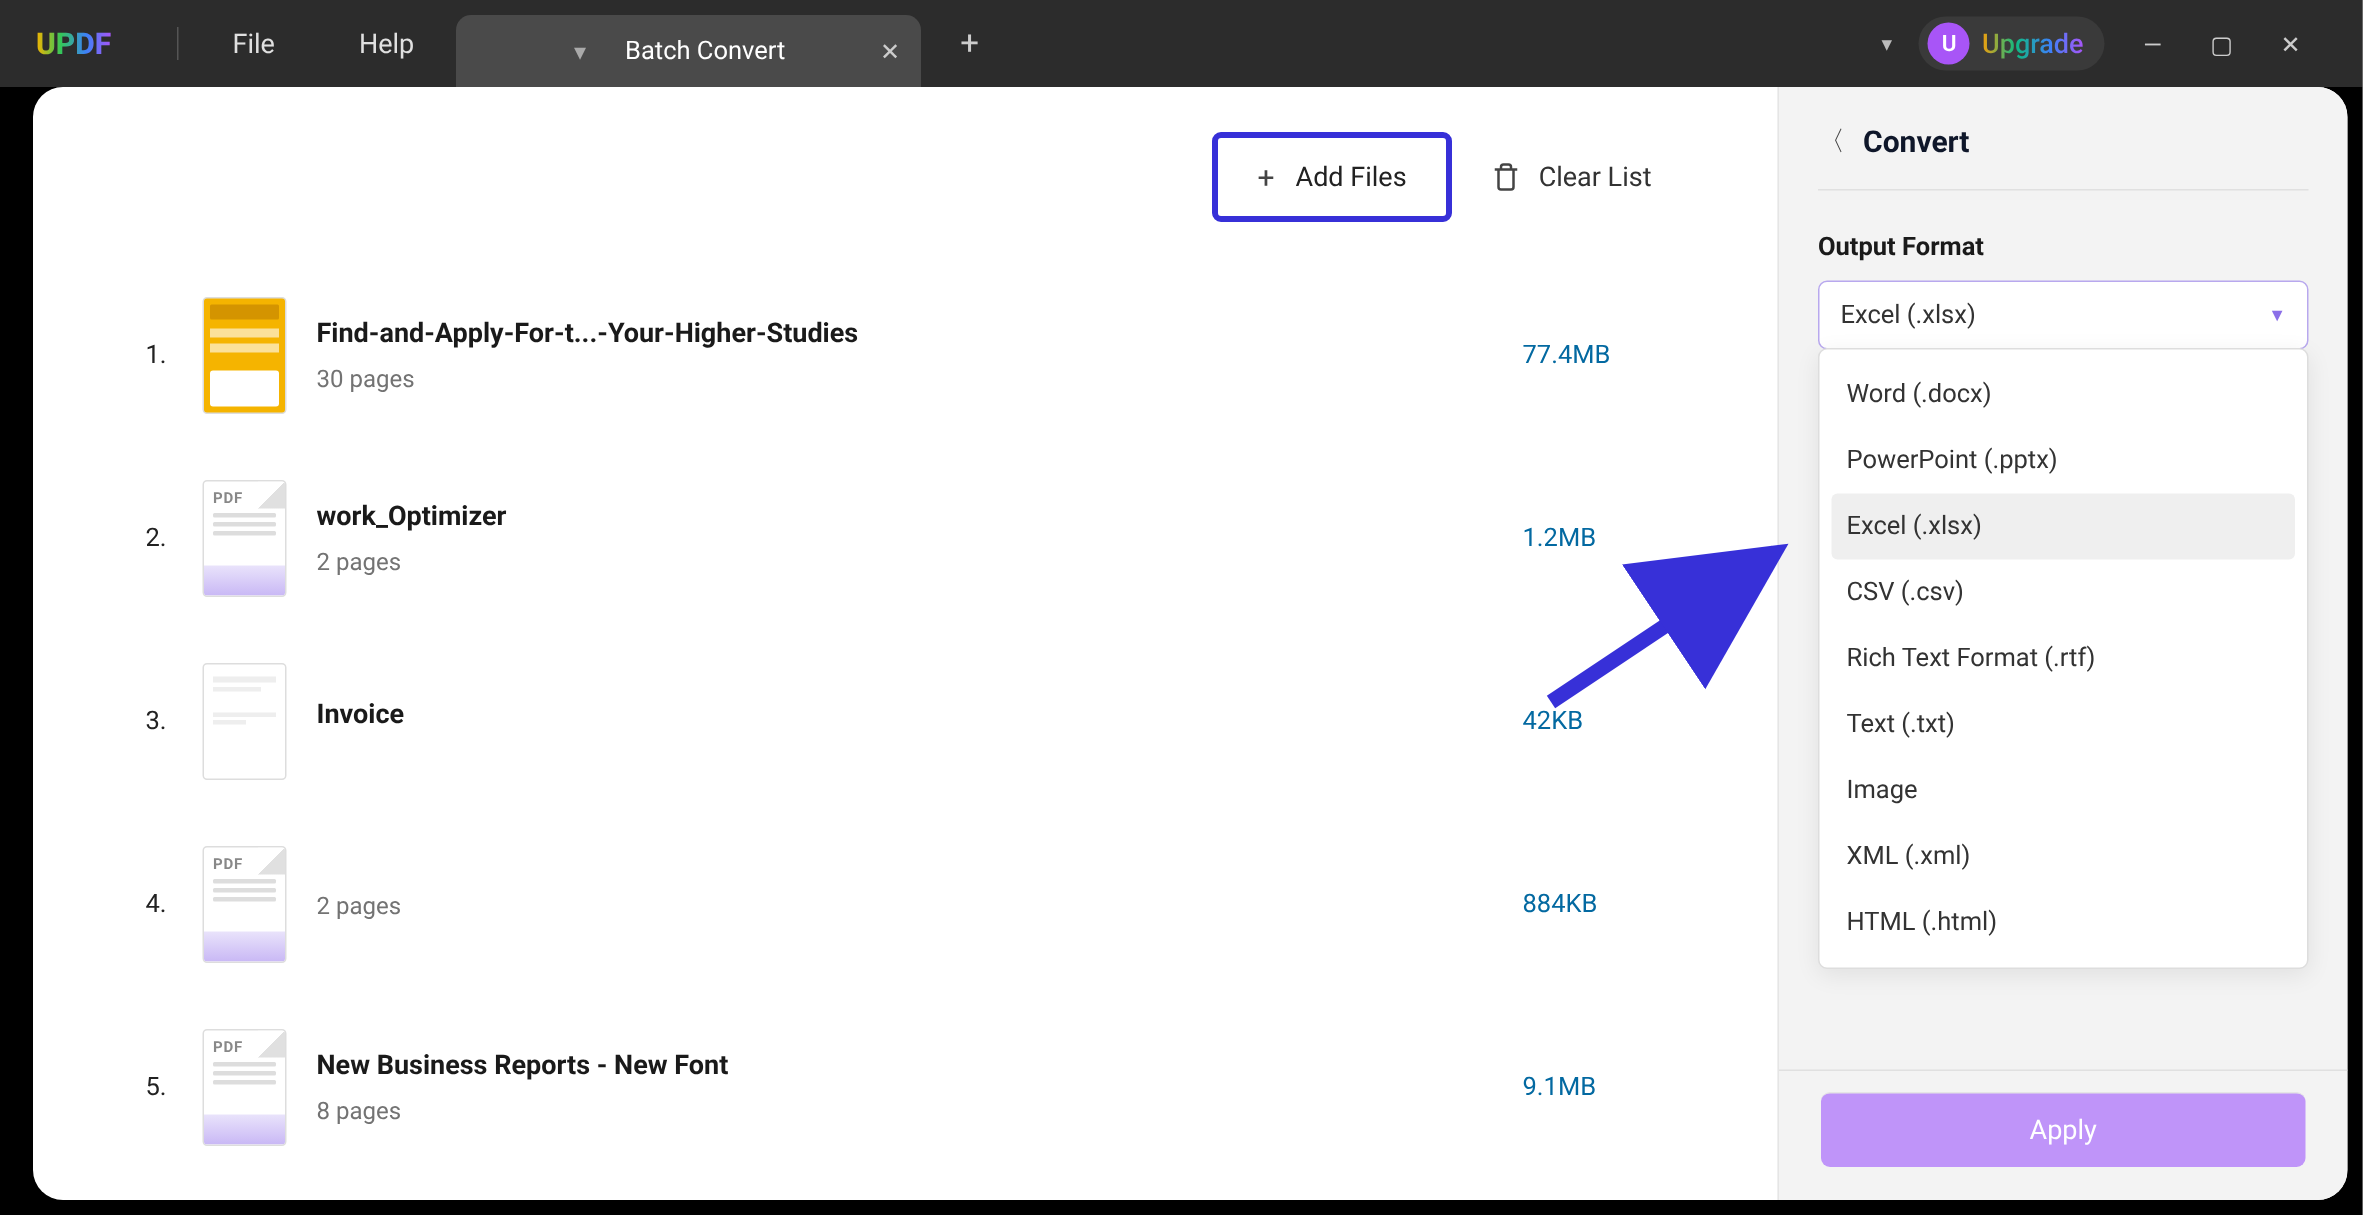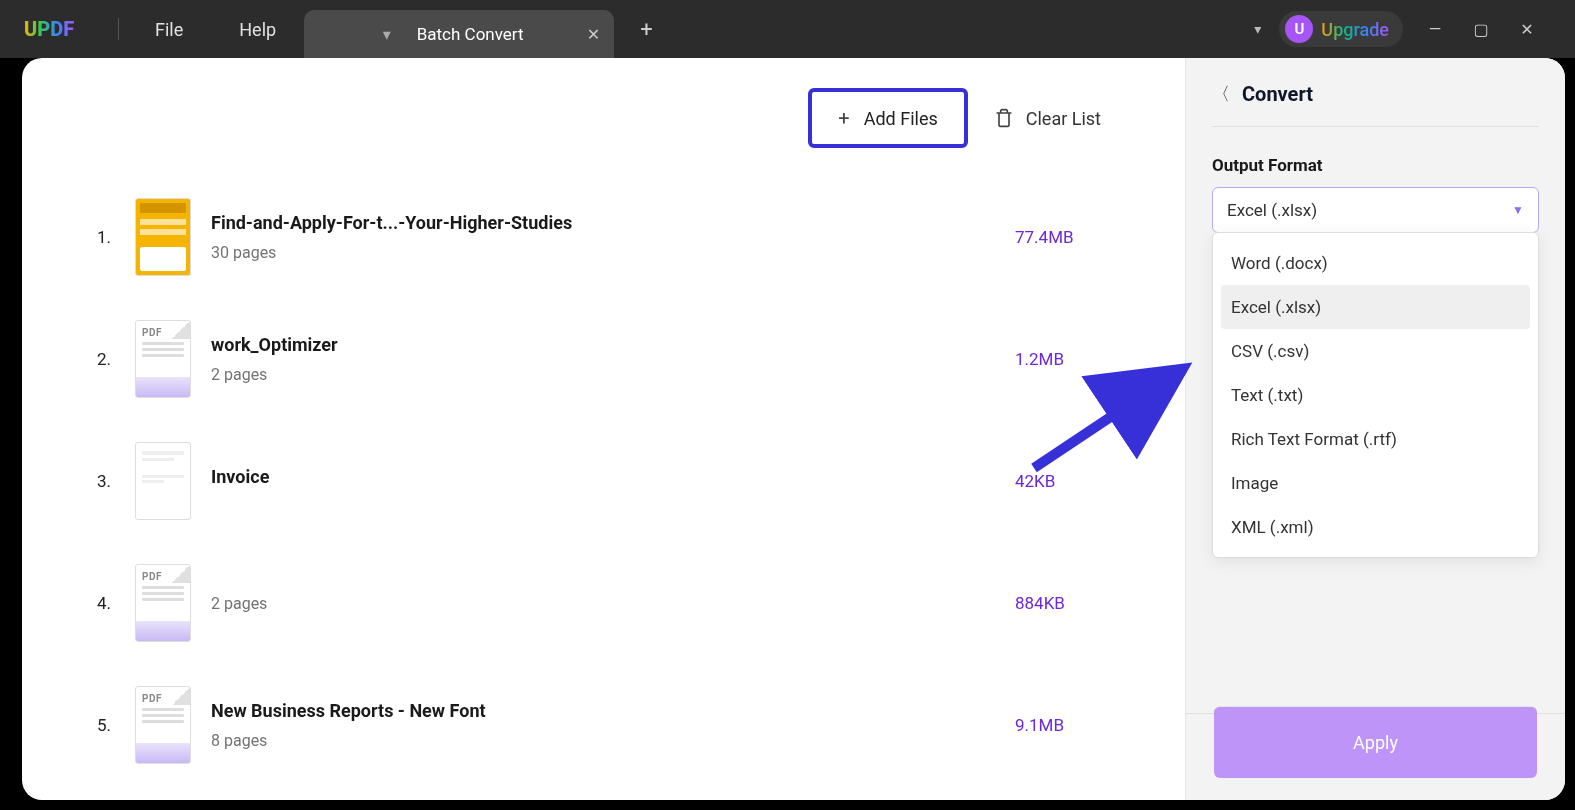--- a/index.html
+++ b/index.html
@@ -35,33 +35,33 @@
 .thumb { width:56px; height:78px; border:1px solid #ddd; border-radius:3px; background:#fff; display:flex; flex-direction:column; overflow:hidden; position:relative; }
 .thumb.yellow { background:#f5b400; }
 .thumb .pdf-corner { position:absolute; top:0; right:0; width:18px; height:18px; background:linear-gradient(135deg,#fff 50%,#e0e0e0 50%); }
 .thumb .pdf-label { font-size:10px; font-weight:700; color:#888; margin:6px 0 0 6px; letter-spacing:0.5px; }
 .thumb .lines { margin:4px 6px; }
 .thumb .lines div { height:3px; background:#ddd; margin-bottom:3px; border-radius:1px; }
 .thumb .purple-wave { height:20px; background:linear-gradient(180deg,#e9e3fb,#c9b8f5); margin-top:auto; }
 .file-info { margin-left:20px; flex:1; }
 .file-name { font-size:18px; font-weight:700; color:#1a1a1a; margin-bottom:10px; }
 .file-pages { font-size:16px; color:#737373; }
-.file-size { font-size:17px; color:#6d28d9; width:120px;margin-left:48px; }
+.file-size { font-size:17px; color:#0369a1; width:120px;margin-left:48px; }
 
 .side-panel { width:380px; background:#f3f3f3; padding:24px 26px; position:relative; border-left:1px solid #e5e5e5; }
 .side-header { display:flex; align-items:center; gap:12px; margin-bottom:28px; padding-bottom:20px; border-bottom:1px solid #e0e0e0; }
 .back-chevron { font-size:18px; color:#444; cursor:pointer; }
 .side-title { font-size:20px; font-weight:700; color:#0f172a; }
 .section-label { font-size:17px; font-weight:700; color:#1a1a1a; margin-bottom:12px; }
 .select-box { border:1px solid #b8a8ee; border-radius:6px; background:#fff; padding:12px 14px; display:flex; align-items:center; justify-content:space-between; font-size:17px; color:#333; cursor:pointer; }
 .select-caret { color:#8b6fe8; font-size:12px; }
 .dropdown { background:#fff; border:1px solid #ddd; border-radius:6px; margin-top:-1px; padding:8px; box-shadow:0 4px 16px rgba(0,0,0,0.08); }
 .dropdown-item { padding:12px 10px; font-size:17px; color:#333; border-radius:4px; cursor:pointer; }
 .dropdown-item.hover { background:#efefef; }
-.apply-btn { position:absolute; bottom:22px; left:28px; right:28px; background:#bf94f9; color:#fff; font-size:18px; padding:25px 0; text-align:center; border-radius:6px; cursor:pointer; border-top:1px solid #e5e5e5; }
+.apply-btn { position:absolute; bottom:22px; left:28px; right:28px; background:#bf94f9; color:#fff; font-size:18px; padding:14px 0; text-align:center; border-radius:6px; cursor:pointer; border-top:1px solid #e5e5e5; }
 .divider-above-apply { position:absolute; bottom:86px; left:0; right:0; height:1px; background:#e0e0e0; }
 
 .annotation-arrow { position:absolute; left: -158px; top: 296px; pointer-events:none; }
 
 </style>
 </head>
 <body>
 
 <div class="topbar">
   <div class="logo">
@@ -204,26 +204,28 @@
         <span class="back-chevron">〈</span>
         <span class="side-title">Convert</span>
       </div>
       <div class="section-label">Output Format</div>
       <div class="select-box">
         <span>Excel (.xlsx)</span>
         <span class="select-caret">▼</span>
       </div>
       <div class="dropdown" id="dropdown">
           <div class="dropdown-item">Word (.docx)</div>
+          <div class="dropdown-item">PowerPoint (.pptx)</div>
           <div class="dropdown-item hover">Excel (.xlsx)</div>
           <div class="dropdown-item">CSV (.csv)</div>
+          <div class="dropdown-item">Rich Text Format (.rtf)</div>
           <div class="dropdown-item">Text (.txt)</div>
-          <div class="dropdown-item">Rich Text Format (.rtf)</div>
           <div class="dropdown-item">Image</div>
           <div class="dropdown-item">XML (.xml)</div>
+          <div class="dropdown-item">HTML (.html)</div>
         </div>
 
       <svg class="annotation-arrow" width="170" height="120" viewBox="0 0 170 120">
         <defs>
             <marker id="ah" markerWidth="12" markerHeight="12" refX="9" refY="5" orient="auto">
               <path d="M0,0 L10,5 L0,10 Z" fill="#3730d8"></path>
             </marker>
           </defs>
         <line x1="6" y1="114" x2="156" y2="14" stroke="#3730d8" stroke-width="10" marker-end="url(#ah)"></line>
       </svg>

